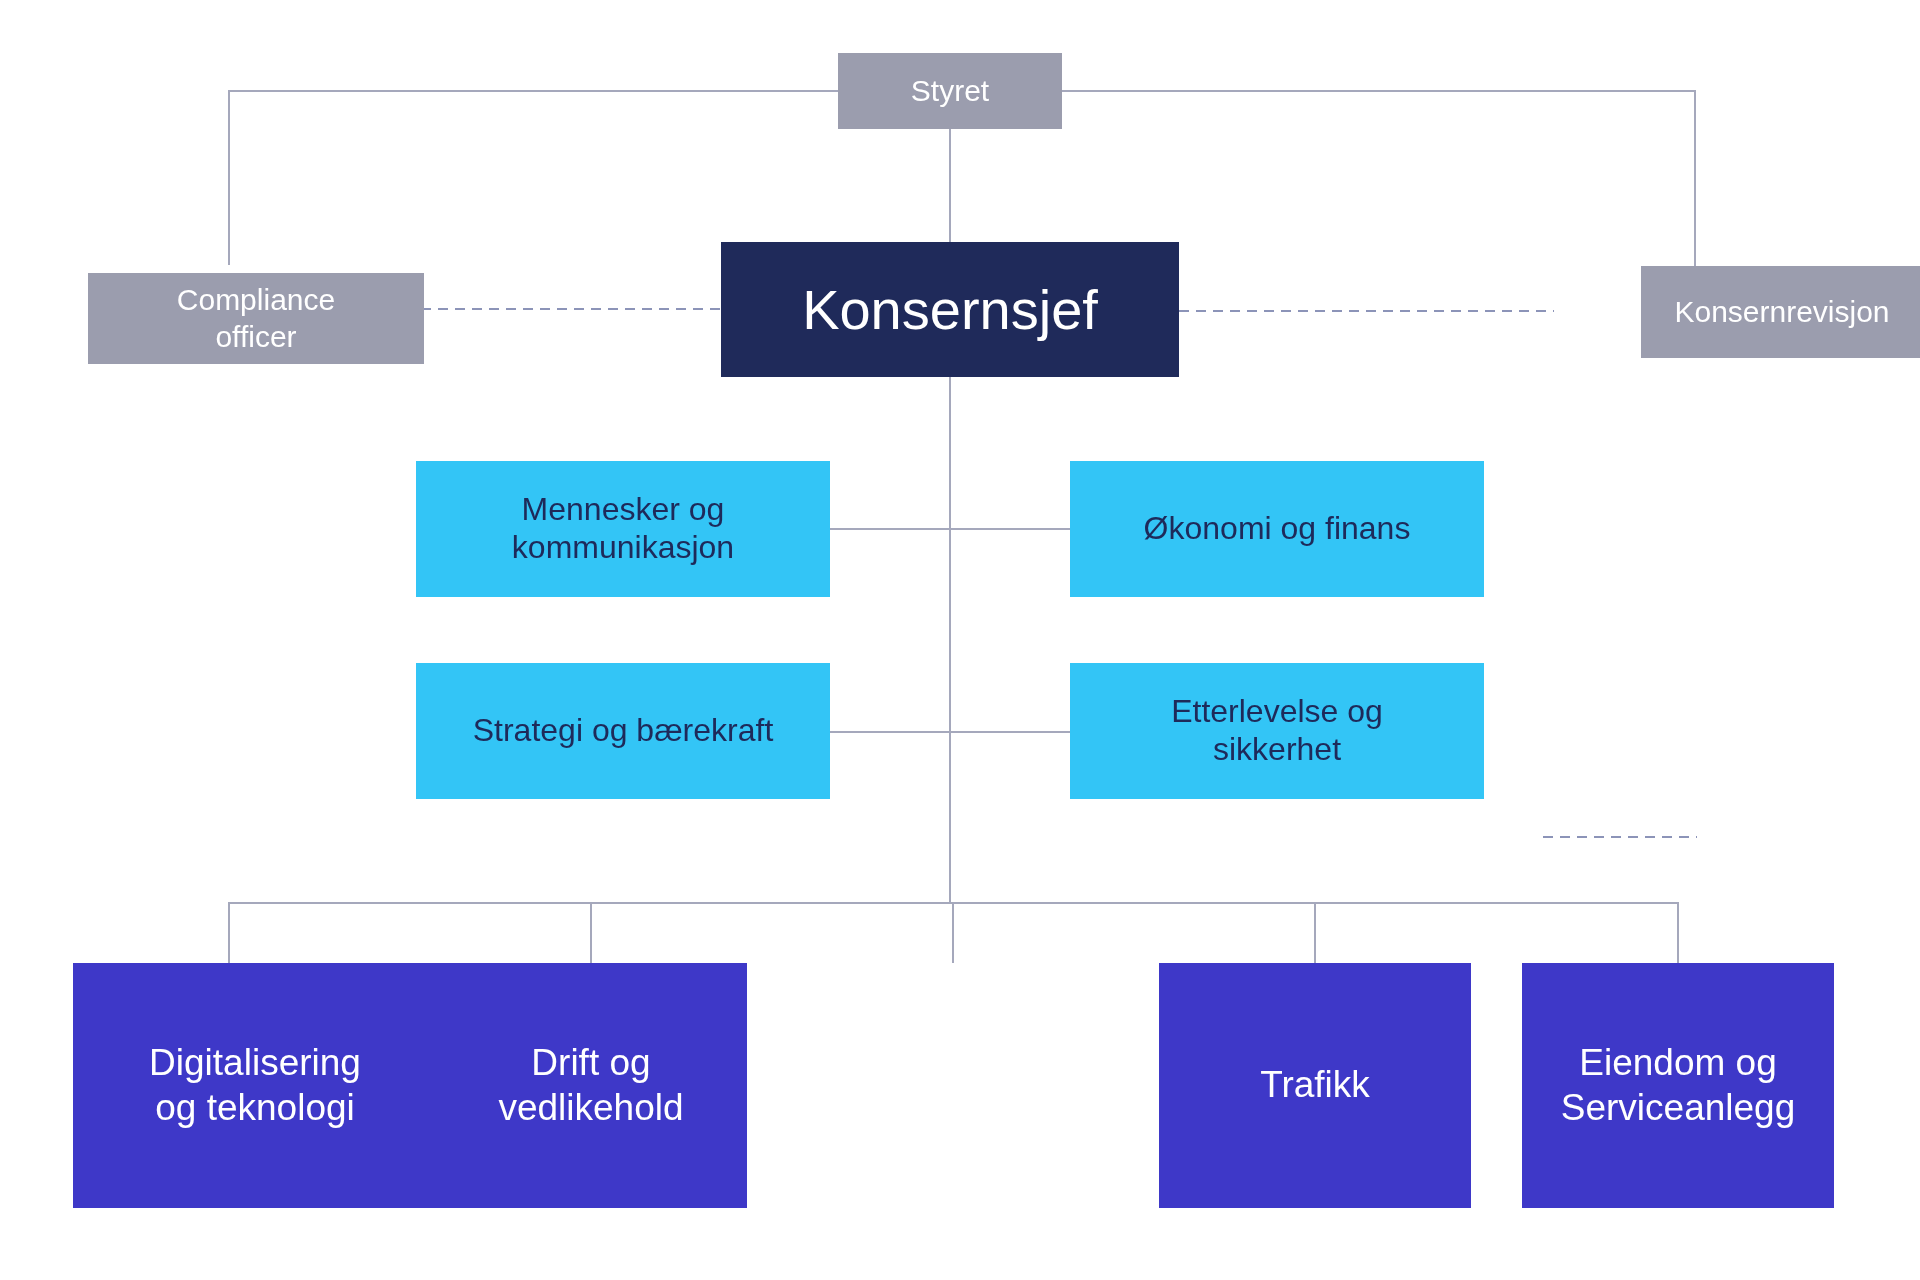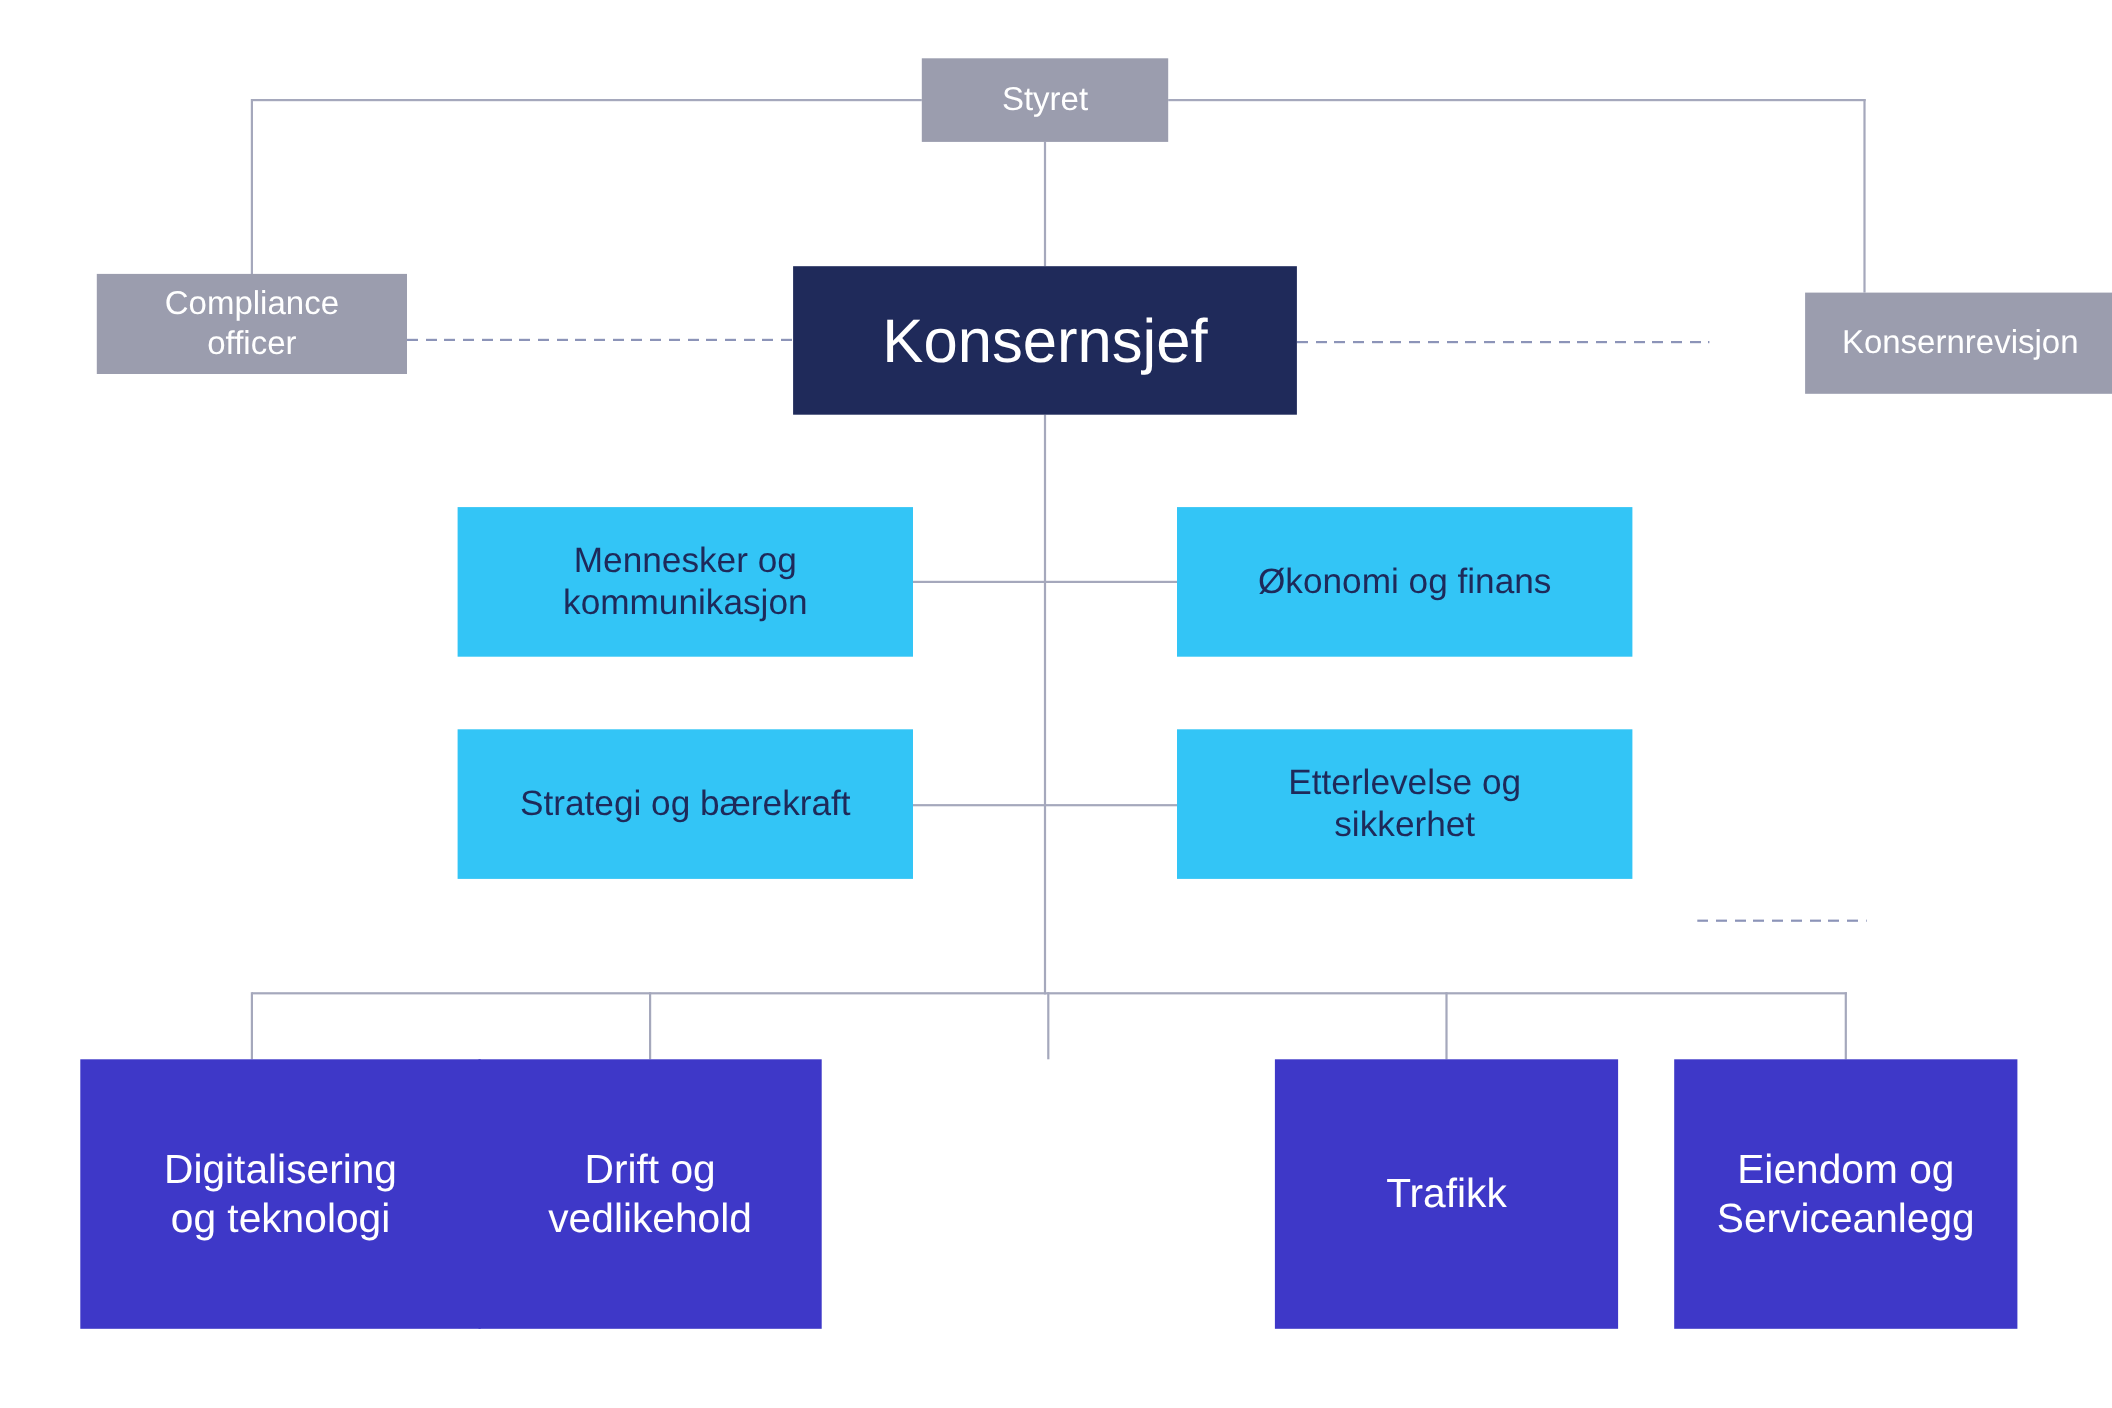--- a/index.html
+++ b/index.html
@@ -67,21 +67,21 @@
   <div class="ln v" style="left:1677px;top:902px;height:61px"></div>
 
   <div class="ln dash" style="left:370px;top:308px;width:351px"></div>
   <div class="ln dash" style="left:1179px;top:310px;width:375px"></div>
   <div class="ln dash" style="left:1543px;top:836px;width:154px"></div>
 
   <div class="node gray" style="left:838px;top:53px;width:224px;height:76px">
     <span>Styret</span>
   </div>
 
-  <div class="node gray" style="left:88px;top:249px;width:282px;height:91px">
+  <div class="node gray" style="left:88px;top:273px;width:336px;height:91px">
     <span class="w200">Compliance officer</span>
   </div>
 
   <div class="node navy" style="left:721px;top:242px;width:458px;height:135px">
     <span>Konsernsjef</span>
   </div>
 
   <div class="node gray" style="left:1641px;top:266px;width:282px;height:92px">
     <span>Konsernrevisjon</span>
   </div>

